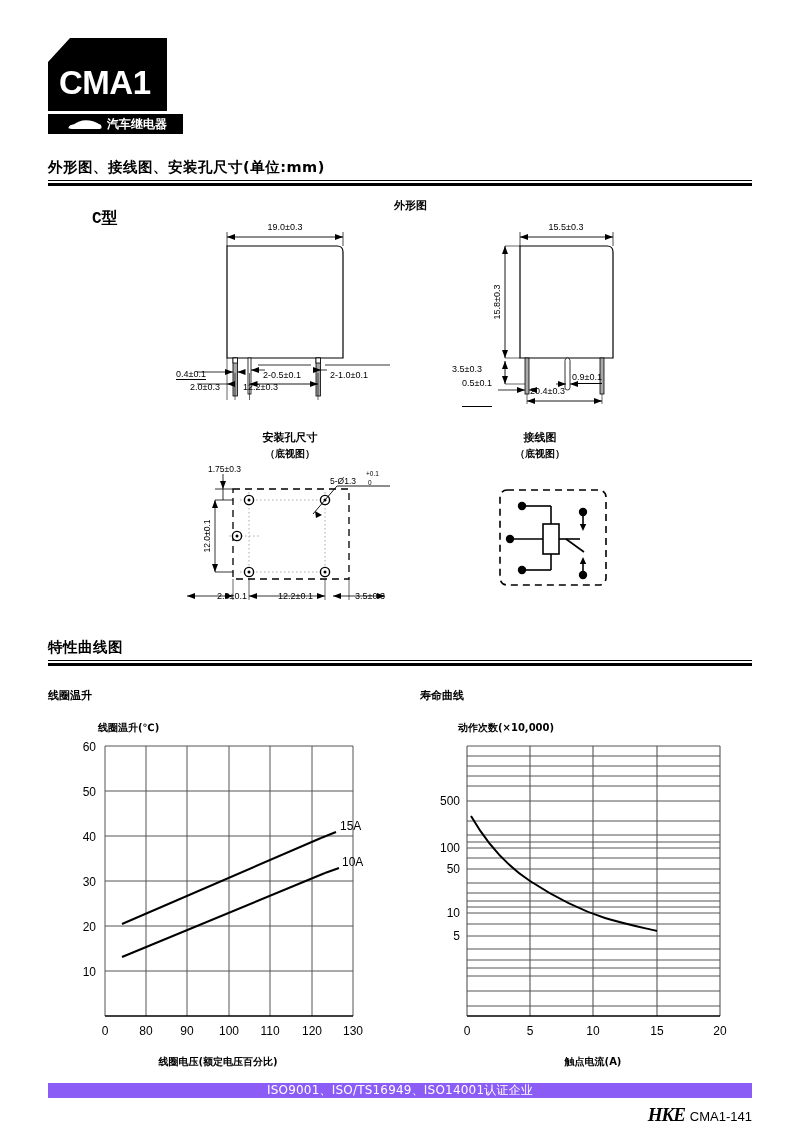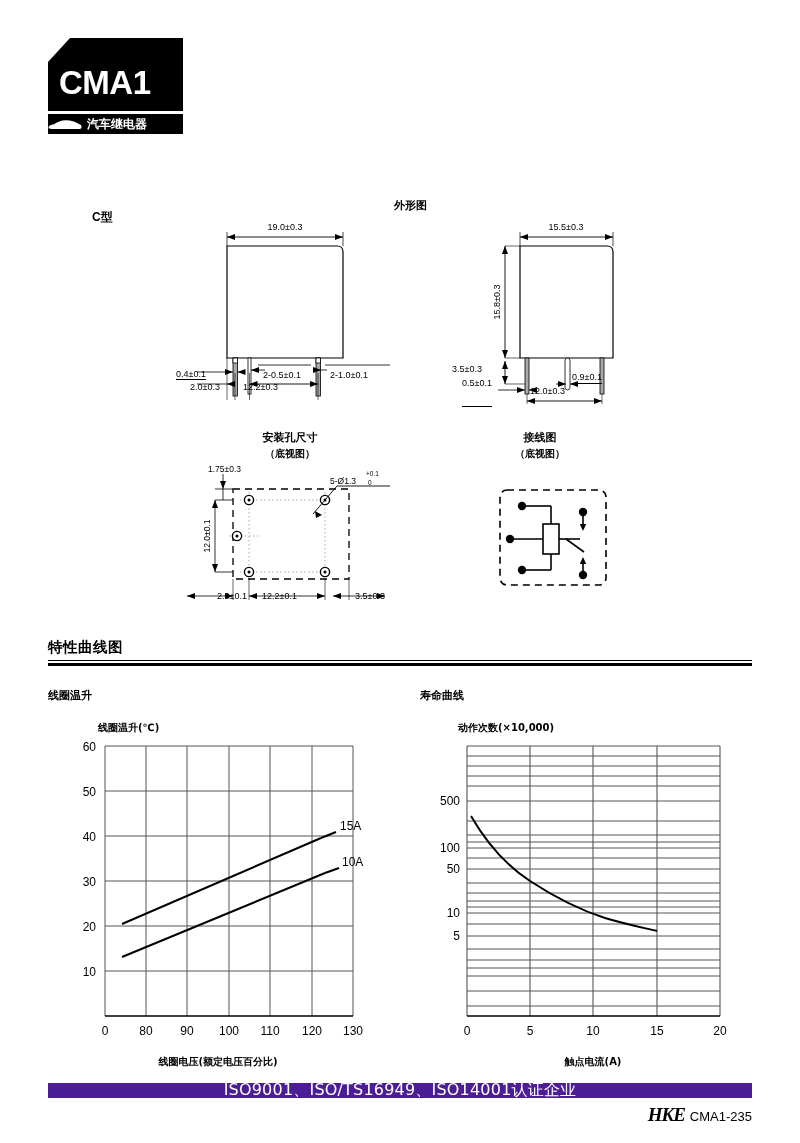--- a/index.html
+++ b/index.html
@@ -22,21 +22,21 @@
 
   
   .logo-wrap {
     position: absolute;
     left: 48px;
     top: 38px;
     width: 135px;
   }
   .logo-box {
     position: relative;
-    width: 135px;
+    width: 119px;
     height: 73px;
     background: #000;
     
     clip-path: polygon(22px 0, 100% 0, 100% 100%, 0 100%, 0 24px);
   }
   .logo-text {
     position: absolute;
     left: 11px;
     top: 26px;
     color: #fff;
@@ -46,21 +46,21 @@
     font-family: "Liberation Sans", sans-serif;
   }
   .logo-sub {
     position: relative;
     margin-top: 3px;
     width: 135px;
     height: 20px;
     background: #000;
     display: flex;
     align-items: center;
-    padding-left: 0;
+    padding-left: 20px;
     box-sizing: border-box;
   }
   .logo-car {
     width: 34px;
     height: 11px;
     margin-right: 5px;
     flex: none;
   }
   .logo-sub-text {
     color: #fff;
@@ -94,36 +94,36 @@
   .t {
     position: absolute;
     white-space: nowrap;
     font-size: 9px;
     font-family: "Liberation Sans", sans-serif;
     color: #000;
     line-height: 1;
   }
   .ctr { transform: translateX(-50%); }
 
-  .label-cn-12 { font-size: 12px; font-weight: bold; font-family: Liberation Sans, sans-serif; text-align: center; }
+  .label-cn-12 { font-size: 16px; font-weight: bold; font-family: Liberation Mono, monospace; text-align: center; }
   .label-cn-11 { font-size: 11px; font-weight: bold; font-family: "DejaVu Sans", sans-serif; }
   .label-cn-10 { font-size: 10px; font-weight: bold; font-family: "DejaVu Sans", sans-serif; }
 
   svg { display: block; overflow: visible; }
 
   
   .footer-bar {
     position: absolute;
     left: 48px;
     top: 1083px;
     width: 704px;
     height: 15px;
-    background: #4c1d95;
+    background: #8b5cf6;
     color: #fff;
-    font-size: 16px;
+    font-size: 12px;
     font-family: "DejaVu Sans", sans-serif;
     display: flex;
     align-items: center;
     justify-content: center;
     letter-spacing: 0.2px;
   }
   .footer-brand {
     position: absolute;
     right: 48px;
     top: 1104px;
@@ -153,20 +153,24 @@
       <div class="logo-text">CMA1</div>
     </div>
     <div class="logo-sub">
       <svg class="logo-car" viewBox="0 0 34 11">
         <path d="M0.5 8.5 C1 6.4, 3 5.6, 6 5.2 C9 3.0, 13 1.2, 18 1.2 C23 1.2, 27.5 2.6, 31 5.0 C33 5.6, 33.6 6.8, 33.5 8.4 C33.5 9.6, 32 9.9, 30 9.9 L4 9.9 C1.6 9.9, 0.3 9.6, 0.5 8.5 Z" fill="#ffffff"></path>
       </svg>
       <span class="logo-sub-text">汽车继电器</span>
     </div>
   </div>
 
+  <div class="sec" style="top:158px">
+    <div class="sec-title">外形图、接线图、安装孔尺寸(单位:mm)</div>
+    <div class="sec-rule"></div>
+  </div>
 
   <div class="t label-cn-12" style="left:92px; top:211px;">C型</div>
 
   <div class="t label-cn-11" style="left:394px; top:200px;">外形图</div>
 
   <svg style="position:absolute; left:185px; top:218px;" width="230" height="180" viewBox="0 0 230 180">
     <g stroke="#000" fill="none" stroke-width="1">
 
       <line x1="42" y1="14" x2="42" y2="28" stroke-width="0.7"></line>
       <line x1="158" y1="14" x2="158" y2="28" stroke-width="0.7"></line>
@@ -262,21 +266,21 @@
       <line x1="47" y1="176" x2="47" y2="186" stroke-width="0.6"></line>
       <line x1="122" y1="176" x2="122" y2="186" stroke-width="0.6"></line>
     </g>
     <text x="86" y="12" font-size="9" font-family="Liberation Sans, sans-serif" text-anchor="middle" fill="#000">15.5±0.3</text>
     <text x="0" y="0" font-size="9" font-family="Liberation Sans, sans-serif" fill="#000" transform="translate(20,84) rotate(-90)" text-anchor="middle">15.8±0.3</text>
   </svg>
 
   <div class="t" style="left:452px; top:365px; font-size:9px;">3.5±0.3</div>
   <div class="t" style="left:462px; top:379px; font-size:9px; border-bottom:1px solid #000; padding-bottom:18px;">0.5±0.1</div>
   <div class="t" style="left:572px; top:373px; font-size:9px; border-bottom:1px solid #000; padding-bottom:1px;">0.9±0.1</div>
-  <div class="t" style="left:530px; top:387px; font-size:9px;">12.0±0.3</div>
+  <div class="t" style="left:530px; top:387px; font-size:9px;">20.4±0.3</div>
 
   <div class="t label-cn-11 ctr" style="left:290px; top:432px;">安装孔尺寸</div>
   <div class="t label-cn-10 ctr" style="left:290px; top:449px;">（底视图）</div>
 
   <svg style="position:absolute; left:185px; top:462px;" width="230" height="150" viewBox="0 0 230 150">
 
     <rect x="48" y="27" width="116" height="90" fill="none" stroke="#000" stroke-width="1.3" stroke-dasharray="7,5"></rect>
 
     <g stroke="#888" stroke-width="0.7" stroke-dasharray="1.5,2.5" fill="none">
       <line x1="55" y1="38" x2="140" y2="38"></line>
@@ -335,21 +339,21 @@
       <line x1="164" y1="117" x2="164" y2="138" stroke-width="0.6"></line>
     </g>
     <text x="0" y="0" font-size="8.5" font-family="Liberation Sans, sans-serif" fill="#000" transform="translate(25,74) rotate(-90)" text-anchor="middle">12.0±0.1</text>
   </svg>
 
   <div class="t" style="left:208px; top:465px; font-size:8.5px;">1.75±0.3</div>
   <div class="t" style="left:330px; top:477px; font-size:8.5px;">5-Ø1.3</div>
   <div class="t" style="left:366px; top:471px; font-size:6.5px;">+0.1</div>
   <div class="t" style="left:368px; top:480px; font-size:6.5px;">0</div>
   <div class="t" style="left:190px; top:592px; font-size:9px;padding-left:27px;">2.0±0.1</div>
-  <div class="t" style="left:262px; top:592px; font-size:9px;">12.2±0.1</div>
+  <div class="t" style="left:278px; top:592px; font-size:9px;">12.2±0.1</div>
   <div class="t" style="left:355px; top:592px; font-size:9px;">3.5±0.3</div>
 
   <div class="t label-cn-11 ctr" style="left:540px; top:432px;">接线图</div>
   <div class="t label-cn-10 ctr" style="left:540px; top:449px;">（底视图）</div>
 
   <svg style="position:absolute; left:488px; top:482px;" width="130" height="115" viewBox="0 0 130 115">
     <rect x="12" y="8" width="106" height="95" rx="7" fill="none" stroke="#000" stroke-width="1.6" stroke-dasharray="7,5"></rect>
     <g stroke="#000" fill="none" stroke-width="1.6">
 
       <rect x="55" y="42" width="16" height="30" fill="#fff" stroke="#000" stroke-width="1.6"></rect>
@@ -508,16 +512,16 @@
     </g>
   </svg>
 
   <div class="t label-cn-10 ctr" style="left:593px; top:1057px;">触点电流(A)</div>
 
   <div class="footer-bar">
     <span>ISO9001、ISO/TS16949、ISO14001认证企业</span>
   </div>
   <div class="footer-brand">
     <span class="hke">HKE</span>
-    <span class="pageno">CMA1-235</span>
+    <span class="pageno">CMA1-141</span>
   </div>
 
 </div>
 
 </body></html>

